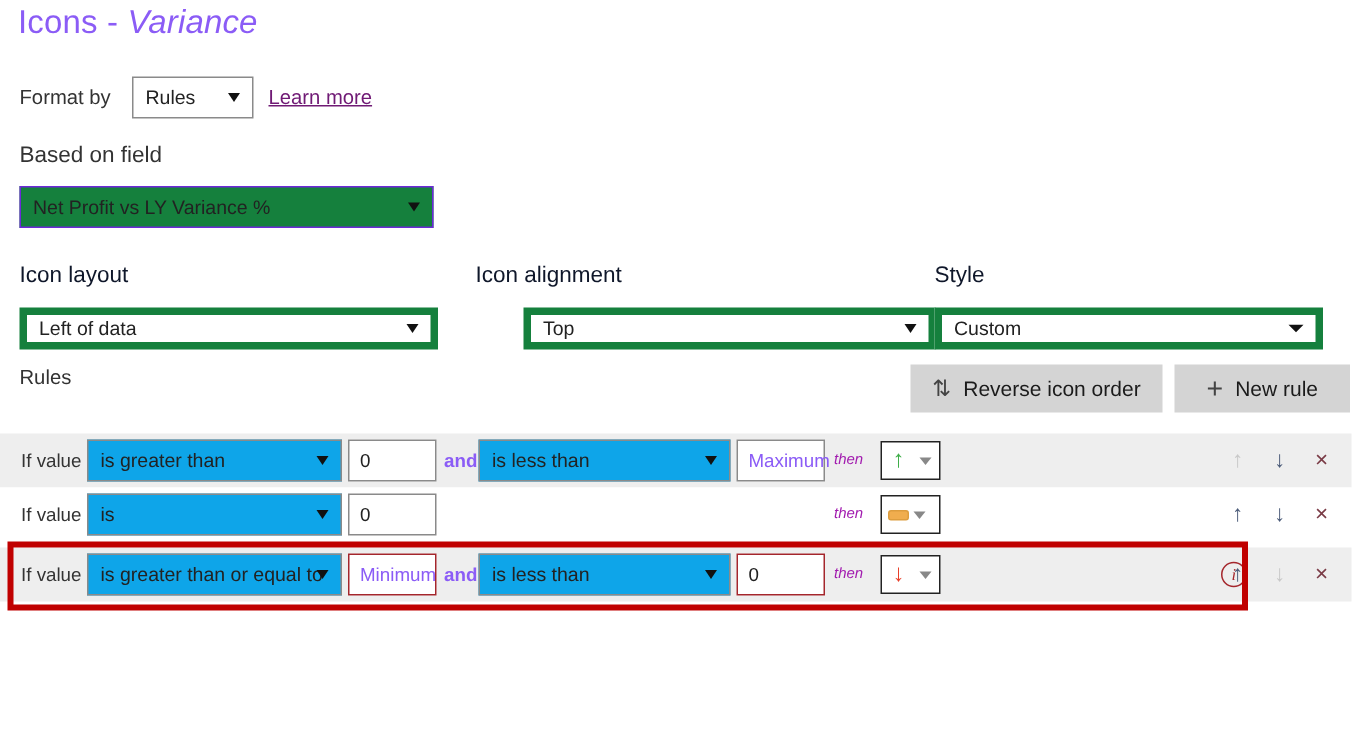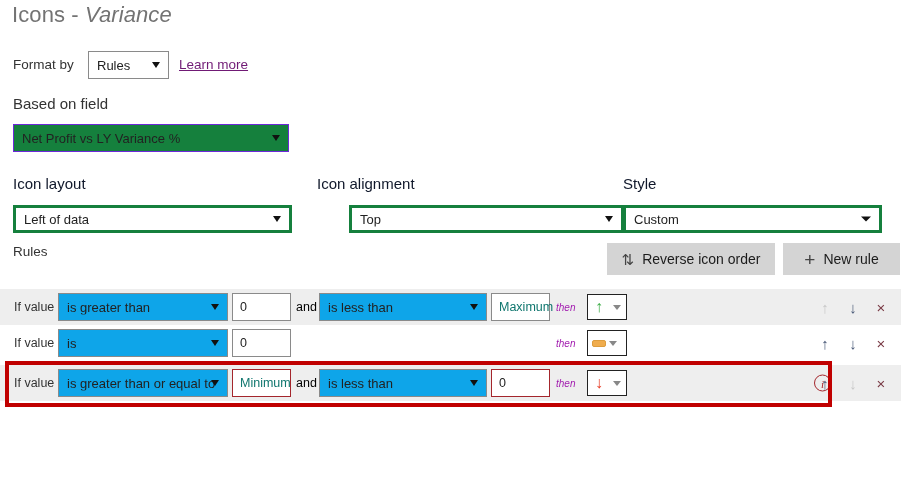--- a/index.html
+++ b/index.html
@@ -10,21 +10,21 @@
     font-family: "Liberation Sans", sans-serif;
     color: #333333;
     overflow: hidden;
   }
 
   .page { position: relative; width: 914px; height: 504px; }
 
   
   .title {
     position: absolute; left: 12px; top: 2px;
-    font-size: 22px; font-weight: 400; color: #737373;
+    font-size: 22px; font-weight: 400; color: #8b5cf6;
     letter-spacing: 0.1px; white-space: nowrap;
   }
   .title .em { font-style: italic; }
 
   
   .formatby-label {
     position: absolute; left: 13px; top: 57px;
     font-size: 13.5px; color: #333;
   }
   .formatby-select {
@@ -44,21 +44,21 @@
     font-size: 15px; color: #333;
   }
   .basedon-select {
     position: absolute; left: 13px; top: 124px;
     width: 276px; height: 28px;
     border: 1px solid #6d28d9; background: #15803d;
   }
 
   
   .grp-label { position: absolute; font-size: 15px; color: #0f172a; }
-  .grp-select { position: absolute; height: 28px; border: 3px solid #15803d; background: #fff; }
+  .grp-select { position: absolute; height: 28px; border: 5px solid #15803d; background: #fff; }
 
   #lbl-icon-layout { left: 13px;  top: 175px; }
   #sel-icon-layout { left: 13px;  top: 205px; width: 279px; }
   #lbl-icon-align  { left: 317px; top: 175px; }
   #sel-icon-align  { left: 317px; top: 205px; width: 275px; margin-left: 32px; }
   #lbl-style       { left: 623px; top: 175px; }
   #sel-style       { left: 623px; top: 205px; width: 259px; }
 
   
   .sel-text {
@@ -109,21 +109,21 @@
   .rule-row.r1 { margin-top: 0; }
   .rule-row.r3 { margin-top: 4px; }
 
   .ifvalue {
     position: absolute; left: 14px; top: 50%;
     transform: translateY(-50%);
     font-size: 12.5px; color: #333; white-space: nowrap;
   }
   .andword {
     position: absolute; top: 50%; transform: translateY(-50%);
-    font-size: 12.5px; color: #000000;
+    font-size: 12.5px; color: #8b5cf6; font-weight: bold;
   }
   .thenword {
     position: absolute; top: 50%; transform: translateY(-50%);
     font-size: 10px; color: #a21caf; font-style: italic;
   }
 
   .cond-select {
     position: absolute; top: 50%; transform: translateY(-50%);
     height: 28px; border: 1px solid #8a8a8a; background: #0ea5e9;
   }
@@ -131,21 +131,21 @@
     position: absolute; top: 50%; transform: translateY(-50%);
     height: 28px; border: 1px solid #8a8a8a; background: #fff;
   }
   .num-input.error { border: 1px solid #a4262c; }
   .num-text {
     position: absolute; left: 7px; top: 50%;
     transform: translateY(-50%);
     font-size: 12.5px; color: #222;
     white-space: nowrap; overflow: hidden;
   }
-  .num-text.ph { color: #0f766e; }
+  .num-text.ph { color: #8b5cf6; }
 
   
   .icon-picker {
     position: absolute; top: 50%; transform: translateY(-50%);
     width: 40px; height: 26px;
     border: 1px solid #222; background: #fff;
     display: flex; align-items: center;
   }
   .icon-picker .glyph {
     width: 22px; text-align: center;

